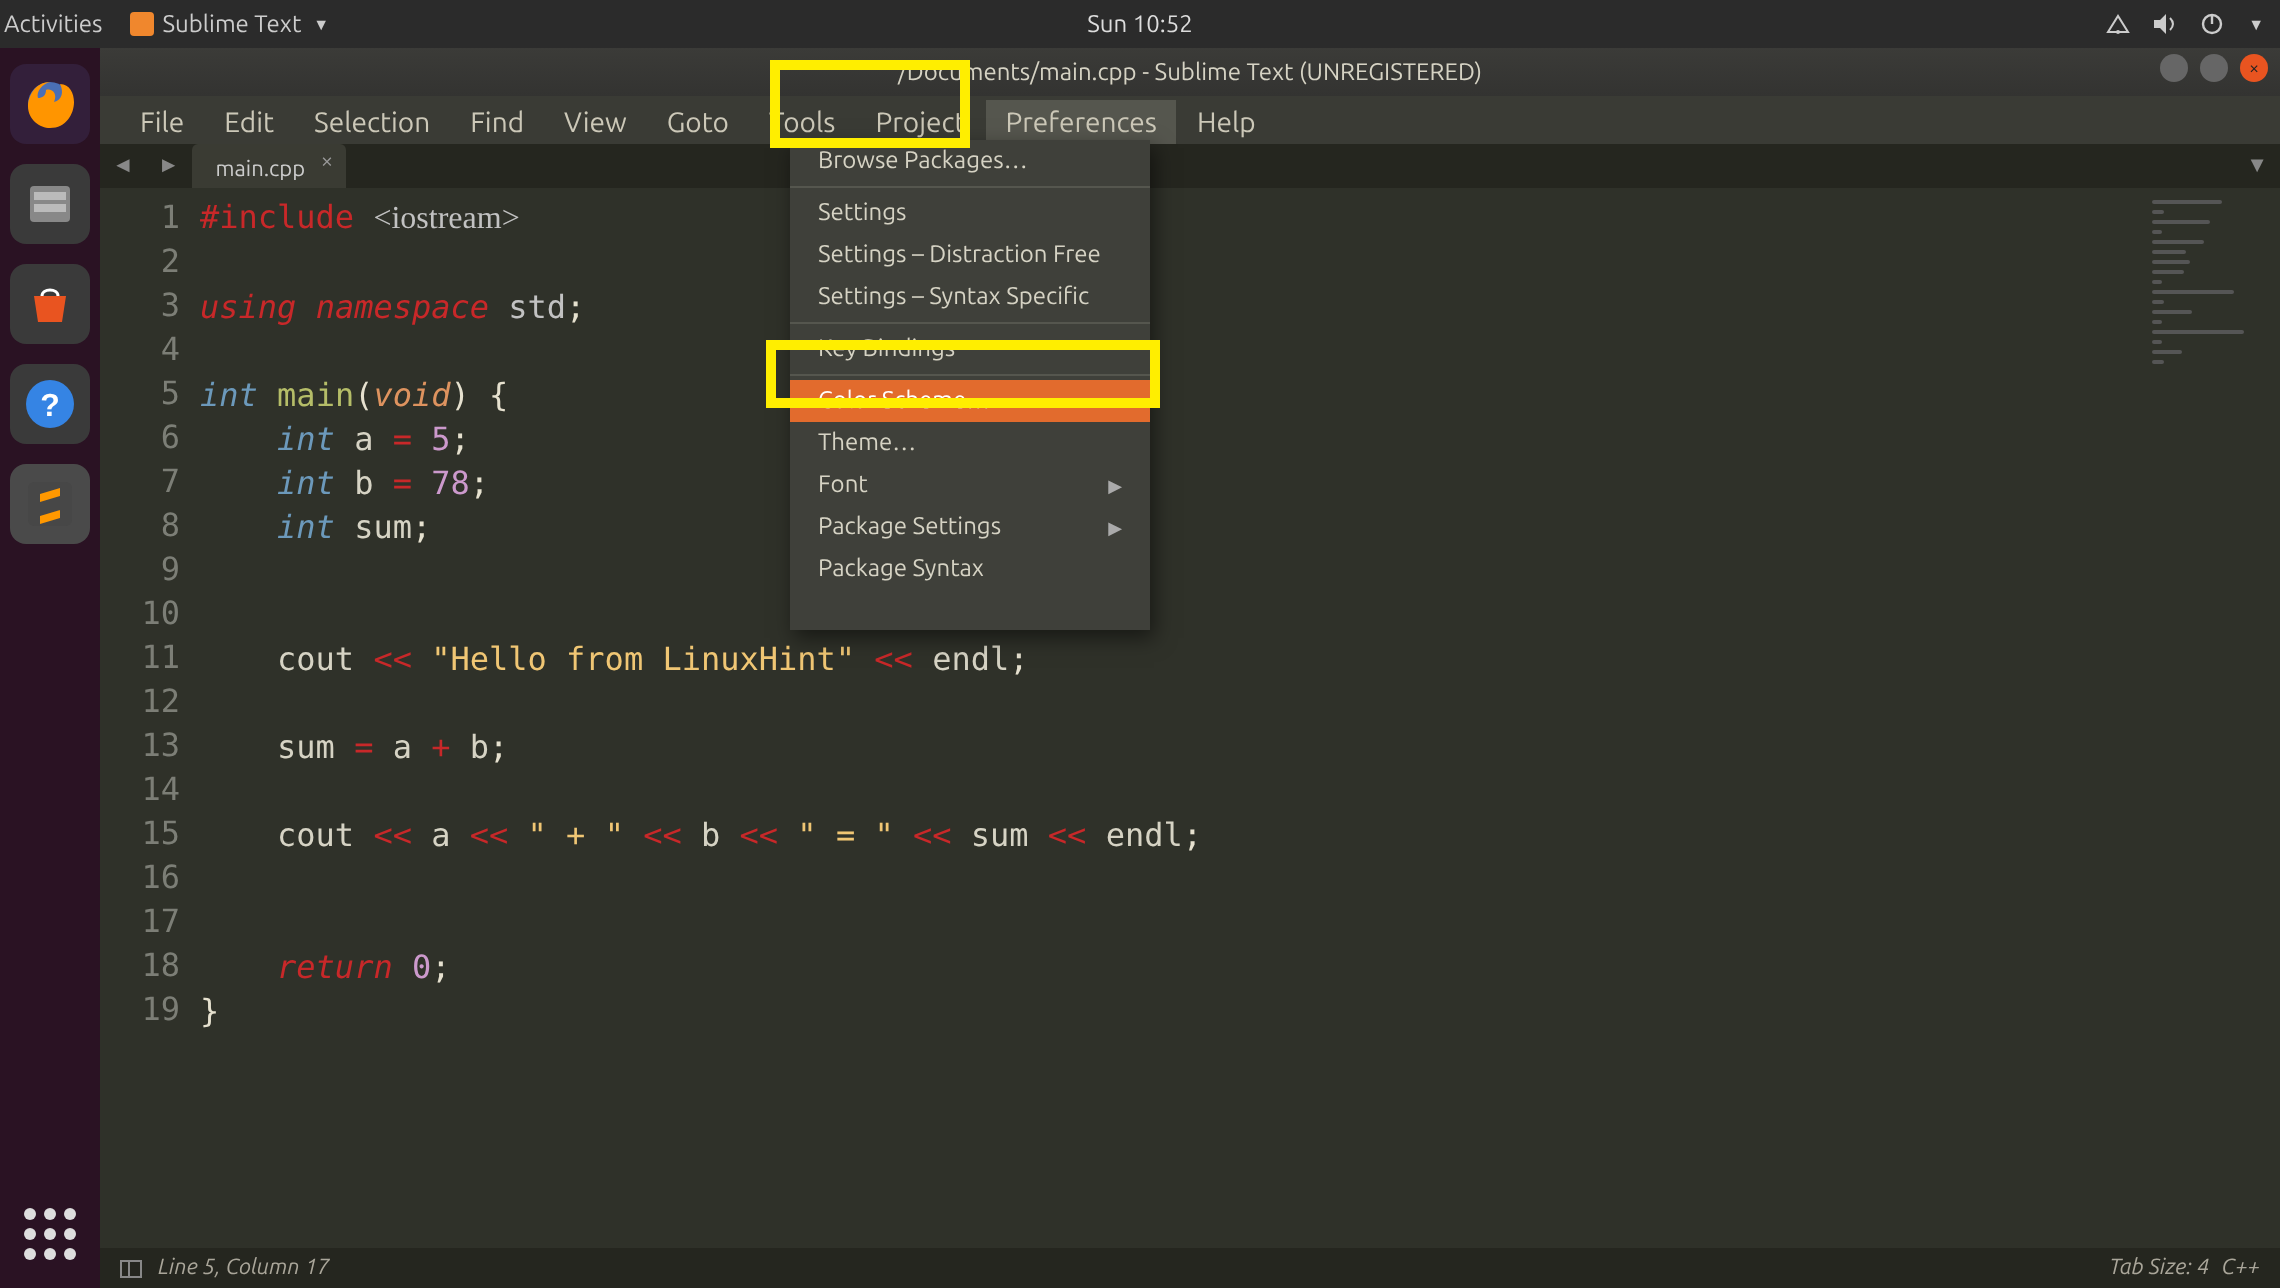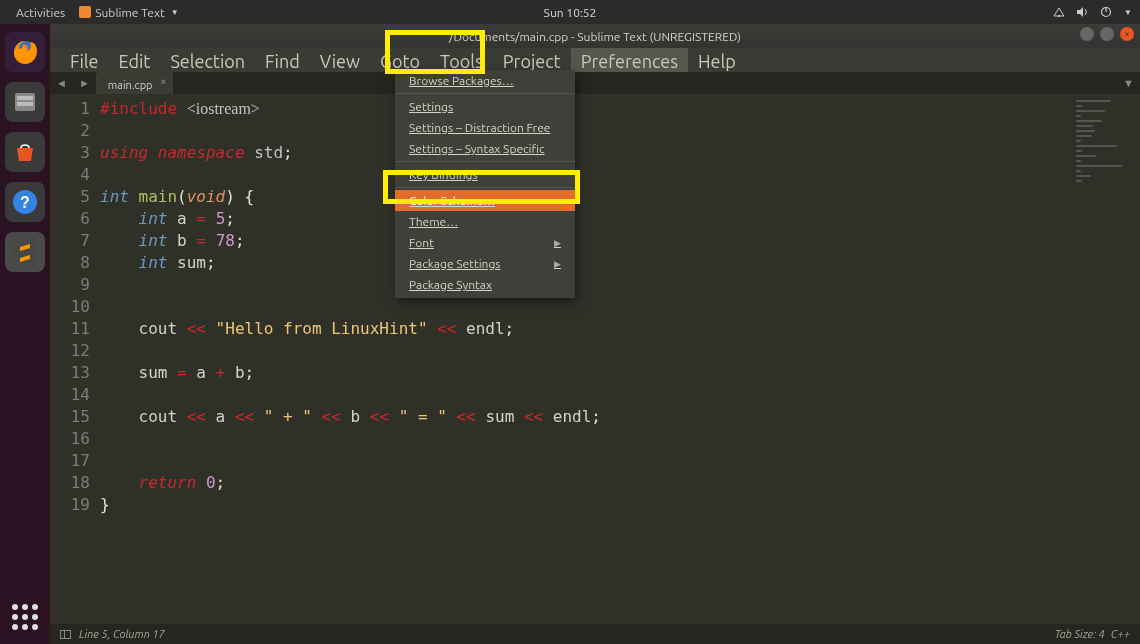--- a/index.html
+++ b/index.html
@@ -14,21 +14,21 @@
   }
   
   .gnome-panel {
     height: 24px;
     background: #2b2b2b;
     display: flex;
     align-items: center;
     font-size: 12px;
     position: relative;
   }
-  .gnome-panel .left { display: flex; align-items: center; gap: 14px; padding-left: 16px; }
+  .gnome-panel .left { display: flex; align-items: center; gap: 14px; padding-left: 2px; }
   .gnome-panel .center { position: absolute; left: 50%; transform: translateX(-50%); color: #ddd; }
   .gnome-panel .right { position: absolute; right: 8px; display: flex; gap: 10px; align-items: center; }
   .app-indicator { display: flex; align-items: center; gap: 4px; }
   .app-indicator .stico { width: 12px; height: 12px; background: #f0872d; display:inline-block; border-radius:2px;}
   .tri { font-size: 8px; color: #ccc; margin-left: 2px; }
 
   
   .launcher {
     position: absolute;
     left: 0; top: 24px;
@@ -79,22 +79,22 @@
     display: flex; gap: 6px;
   }
   .win-btn { width: 14px; height: 14px; border-radius: 50%; background: #555; display:flex;align-items:center;justify-content:center;font-size:9px;color:#222;}
   .win-btn.close { background: #e95420; }
   .win-btn.max { background: #666; }
   .win-btn.min { background: #666; }
 
   .menubar {
     height: 24px;
     background: #3a3b35;
-    display: flex; align-items: flex-start;
-    font-size: 18px; color: #ccc8b8;
+    display: flex; align-items: flex-end;
+    font-size: 14px; color: #ccc8b8;
     padding-left: 10px;
     gap: 0;
   }
   .menubar .mitem { padding: 3px 10px; cursor: default; }
   .menubar .mitem.active { background: #55564e; }
 
   .tabbar {
     height: 22px;
     background: #25261f;
     display: flex; align-items: center;
@@ -156,22 +156,21 @@
   
   .dropdown {
     position: absolute;
     left: 395px; top: 70px;
     width: 180px;
     background: #3f403a;
     color: #d6d3c4;
     font-size: 12px;
     z-index: 50;
     box-shadow: 2px 4px 10px rgba(0,0,0,0.5);
-    padding-bottom: 3px;
-    text-decoration: underline;
+    padding-bottom: 20px;
   }
   .dropdown .ditem {
     padding: 4px 14px;
     display: flex; justify-content: space-between; align-items: center;
   }
   .dropdown .ditem.hover {
     background: #e26b2d;
     color: #fff;
   }
   .dropdown .sep { height: 1px; background: #55564e; margin: 2px 0; }

